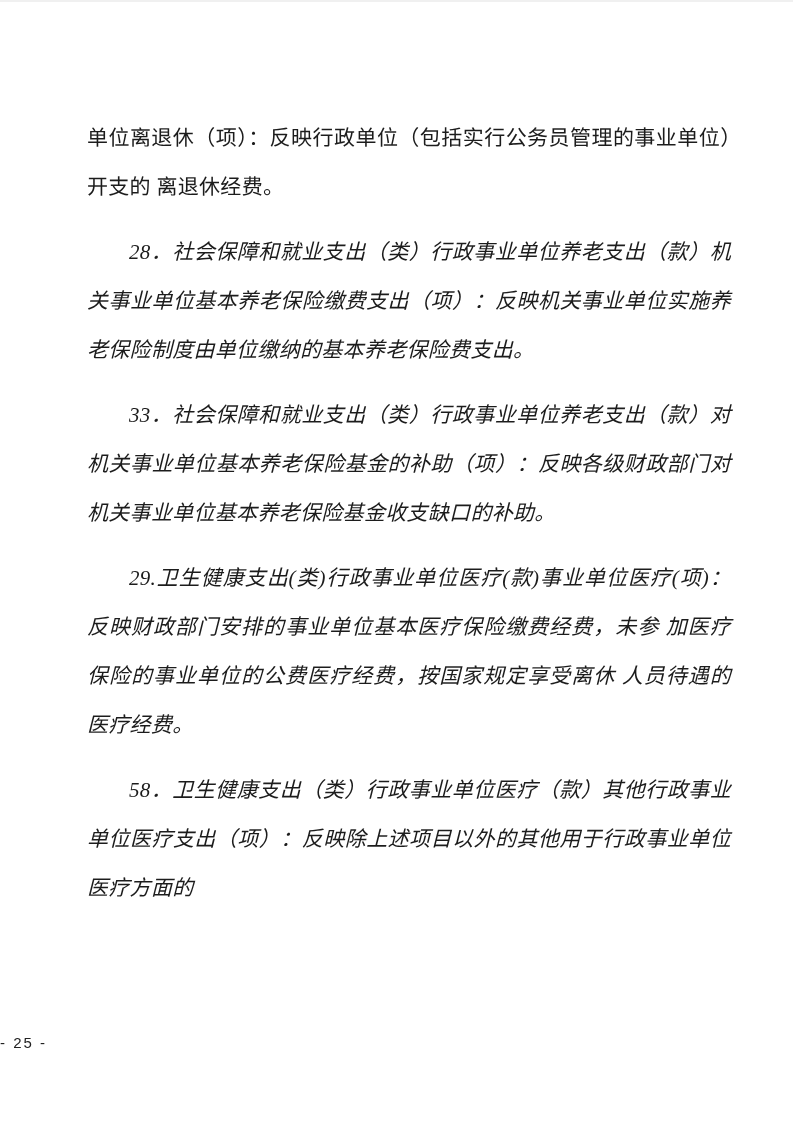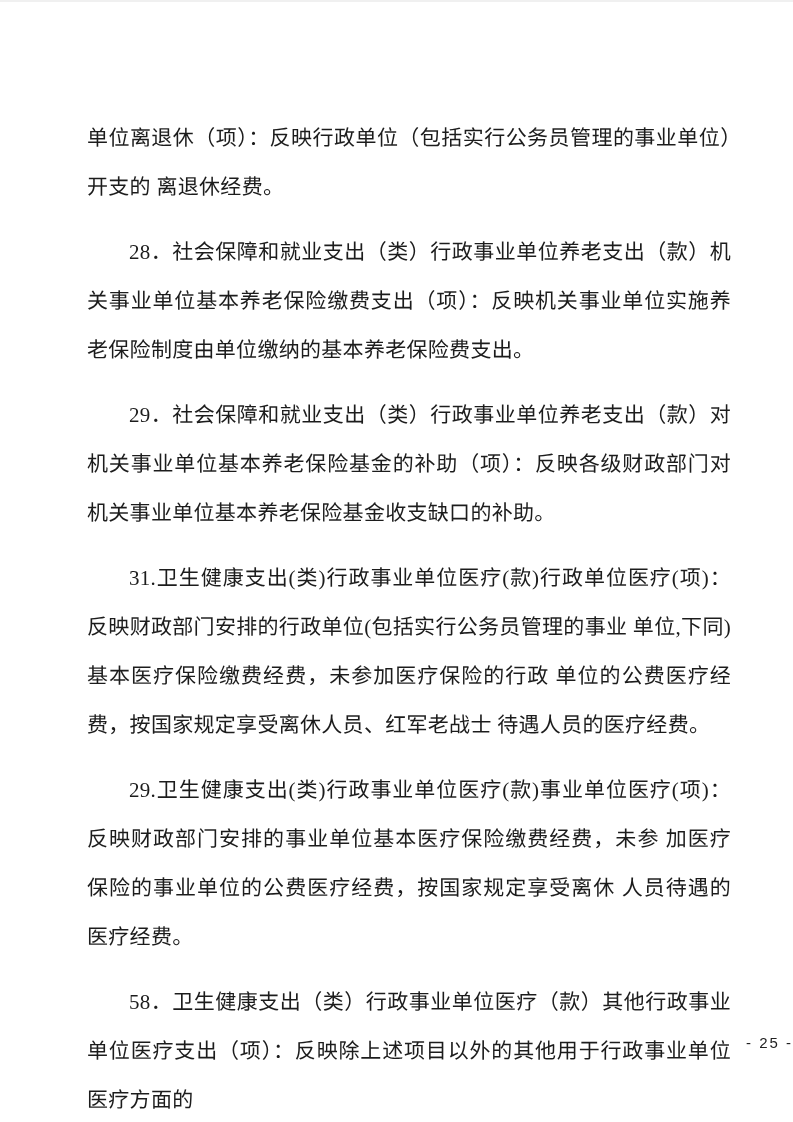--- a/index.html
+++ b/index.html
@@ -32,39 +32,39 @@
     margin: 16px;
     font-size: 21px;
     line-height: 49px;
     text-align: justify;
     text-justify: inter-ideograph;
     letter-spacing: 0.3px;
     word-break: break-all;
   }
   .para.indent {
     text-indent: 2em;
+    font-style: italic;
   }
   .footer {
     position: absolute;
     left: 0;
     right: 0;
     top: 1032px;
-    text-align: right;
+    text-align: left;
     font-size: 15px;
     letter-spacing: 2px;
     color: #222222;
     font-family: "Liberation Sans", "DejaVu Sans", sans-serif;
   }
 </style>
 </head>
 <body>
 
 <div class="page">
   <div class="content">
     <p class="para">单位离退休（项）：反映行政单位（包括实行公务员管理的事业单位）开支的 离退休经费。</p>
     <p class="para indent">28．社会保障和就业支出（类）行政事业单位养老支出（款）机关事业单位基本养老保险缴费支出（项）：反映机关事业单位实施养老保险制度由单位缴纳的基本养老保险费支出。</p>
-    <p class="para indent">29．社会保障和就业支出（类）行政事业单位养老支出（款）对机关事业单位基本养老保险基金的补助（项）：反映各级财政部门对机关事业单位基本养老保险基金收支缺口的补助。</p>
-    <p class="para indent">31.卫生健康支出(类)行政事业单位医疗(款)行政单位医疗(项)：反映财政部门安排的行政单位(包括实行公务员管理的事业 单位,下同)基本医疗保险缴费经费，未参加医疗保险的行政 单位的公费医疗经费，按国家规定享受离休人员、红军老战士 待遇人员的医疗经费。</p>
+    <p class="para indent">33．社会保障和就业支出（类）行政事业单位养老支出（款）对机关事业单位基本养老保险基金的补助（项）：反映各级财政部门对机关事业单位基本养老保险基金收支缺口的补助。</p>
     <p class="para indent">29.卫生健康支出(类)行政事业单位医疗(款)事业单位医疗(项)：反映财政部门安排的事业单位基本医疗保险缴费经费，未参 加医疗保险的事业单位的公费医疗经费，按国家规定享受离休 人员待遇的医疗经费。</p>
     <p class="para indent">58．卫生健康支出（类）行政事业单位医疗（款）其他行政事业单位医疗支出（项）：反映除上述项目以外的其他用于行政事业单位医疗方面的</p>
   </div>
   <div class="footer">- 25 -</div>
 </div>
 
 </body></html>

